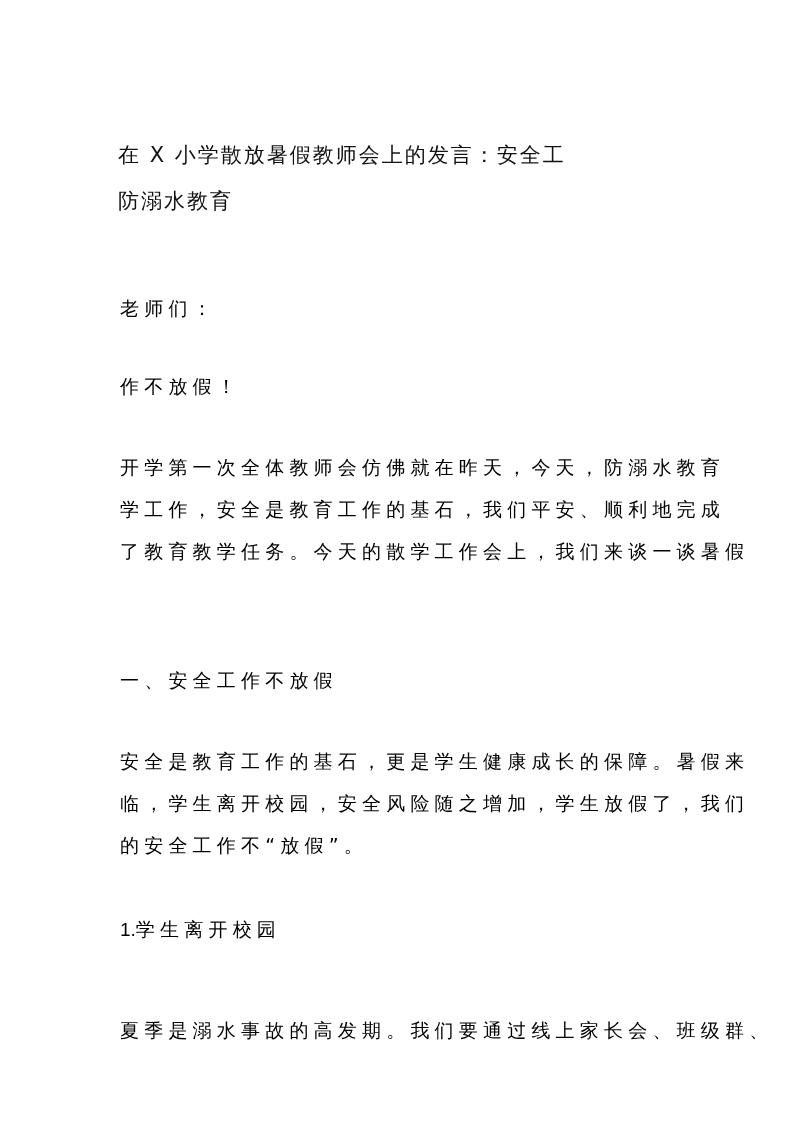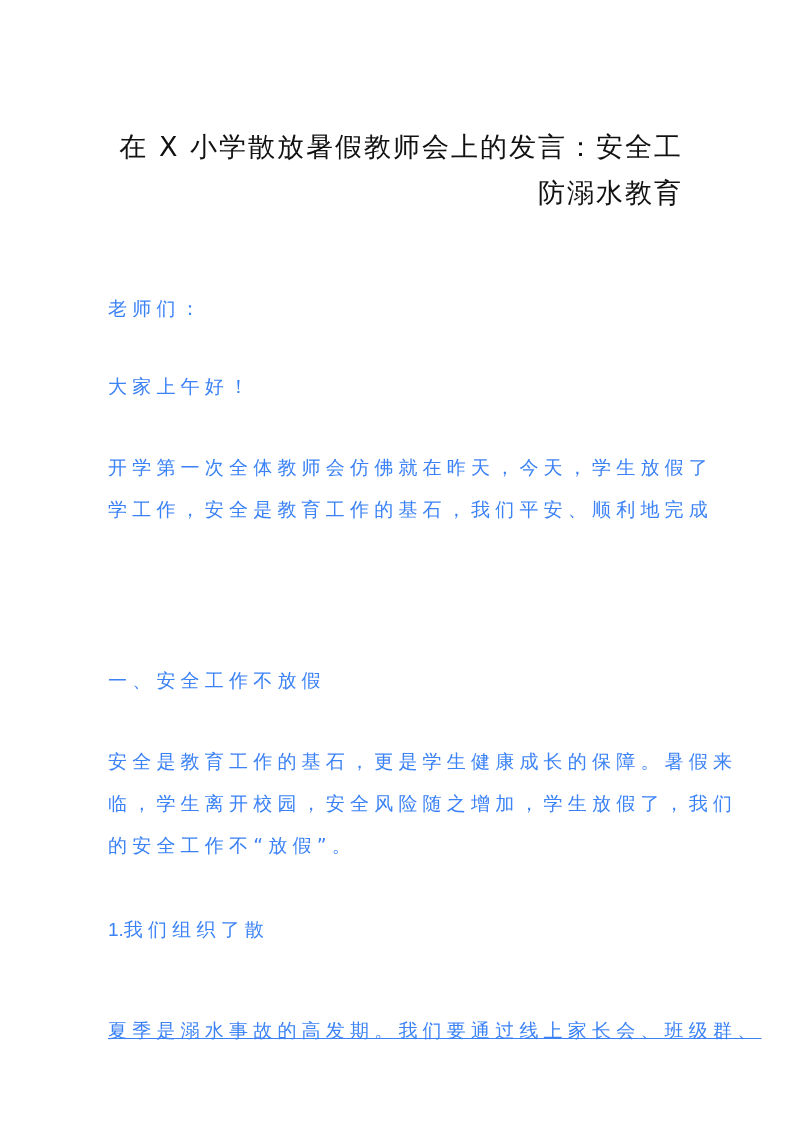--- a/index.html
+++ b/index.html
@@ -21,41 +21,41 @@
       top: 0;
       width: 793px;
       height: 1122px;
       background: #ffffff;
     }
     .title {
       position: absolute;
       left: 110px;
       width: 573px;
       top: 124px;
-      text-align: right;
-      font-size: 27px;
+      text-align: left;
+      font-size: 21px;
       line-height: 46px;
       letter-spacing: 2px;
       color: #111;
-      margin: 0;
+      margin: 8px;
       font-weight: normal;
     }
     .title .title-line {
       display: block;
       white-space: nowrap;
     }
     .para {
       position: absolute;
-      left: 108px;
+      left: 120px;
       width: 560px;
       font-size: 19px;
       line-height: 42px;
       letter-spacing: 5.2px;
       margin: 0;
-      color: #3b82f6;
+      color: #000000;
       text-align: justify;
     }
     .para .line {
       display: block;
       white-space: nowrap;
     }
     .num-prefix {
       font-family: "Liberation Sans", sans-serif;
       letter-spacing: 0;
     }
@@ -68,39 +68,40 @@
   <h1 class="title">
     <span class="title-line">在 X 小学散放暑假教师会上的发言：安全工</span>
     <span class="title-line">防溺水教育</span>
   </h1>
 
   <p class="para" style="top:287px;">
     <span class="line">老师们：</span>
   </p>
 
   <p class="para" style="top:365px;">
-    <span class="line">大家上午好！</span>
+    <span class="line">作不放假！</span>
   </p>
 
   <p class="para" style="top:446px;">
-    <span class="line">开学第一次全体教师会仿佛就在昨天，今天，学生放假了</span>
+    <span class="line">开学第一次全体教师会仿佛就在昨天，今天，防溺水教育</span>
     <span class="line">学工作，安全是教育工作的基石，我们平安、顺利地完成</span>
+    <span class="line">了教育教学任务。今天的散学工作会上，我们来谈一谈暑假</span>
   </p>
 
   <p class="para" style="top:659px;">
     <span class="line">一、安全工作不放假</span>
   </p>
 
   <p class="para" style="top:740px;">
     <span class="line">安全是教育工作的基石，更是学生健康成长的保障。暑假来</span>
     <span class="line">临，学生离开校园，安全风险随之增加，学生放假了，我们</span>
     <span class="line">的安全工作不“放假”。</span>
   </p>
 
   <p class="para" style="top:908px;">
-    <span class="line"><span class="num-prefix">1.</span><span>我们组织了散</span></span>
+    <span class="line"><span class="num-prefix">1.</span><span>学生离开校园</span></span>
   </p>
 
-  <p class="para" style="top:1009px;text-decoration:underline;">
+  <p class="para" style="top:1009px;">
     <span class="line">夏季是溺水事故的高发期。我们要通过线上家长会、班级群、</span>
   </p>
 
 </div>
 
 </body></html>

